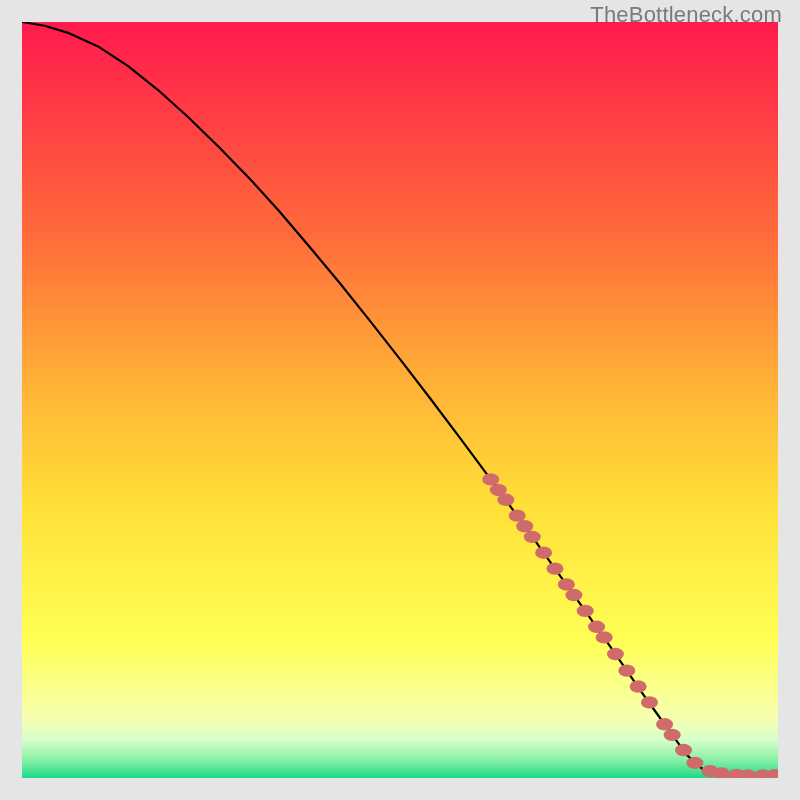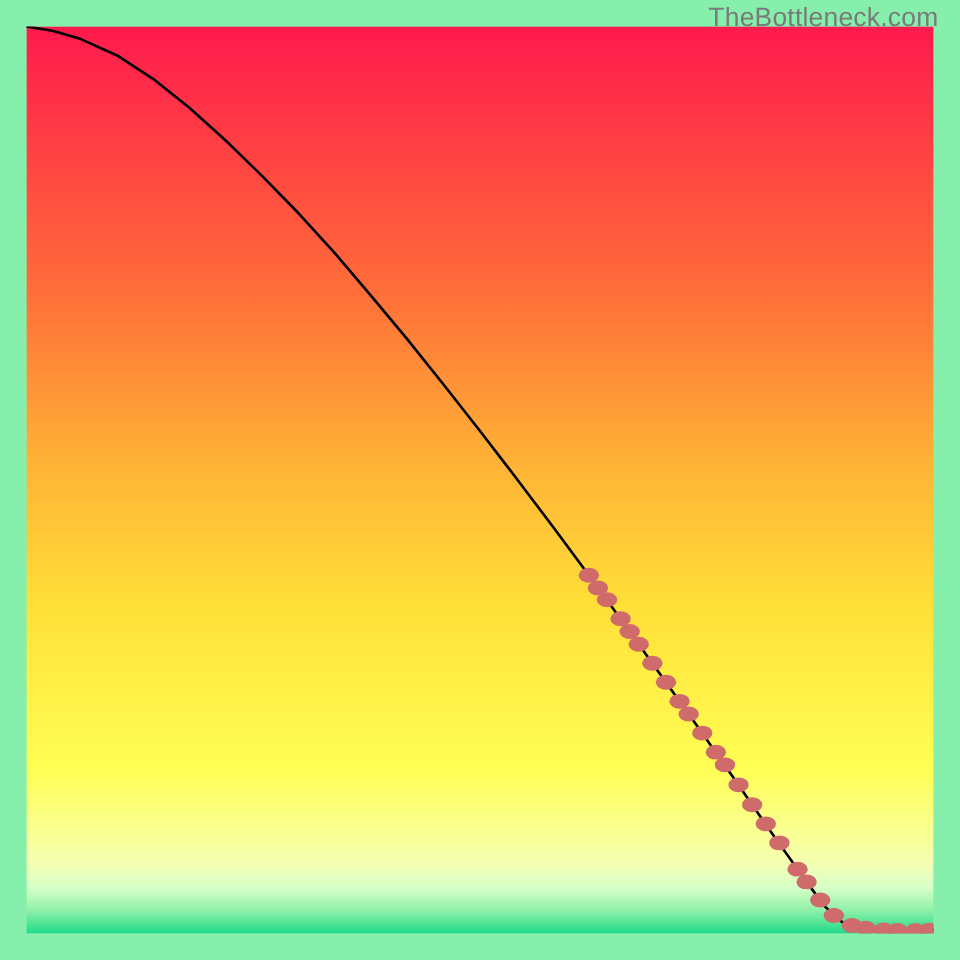--- a/index.html
+++ b/index.html
@@ -8,21 +8,21 @@
     width: 800px;
     height: 800px;
     background: #000;
     overflow: hidden;
     font-family: Arial, Helvetica, sans-serif;
   }
   .stage {
     position: relative;
     width: 800px;
     height: 800px;
-    background: #86efac;
+    background: #e5e5e5;
   }
   .watermark {
     position: absolute;
     top: 2px;
     right: 18px;
     color: #7a7a7a;
     font-size: 22px;
     font-weight: 400;
     letter-spacing: 0.2px;
     z-index: 10;

